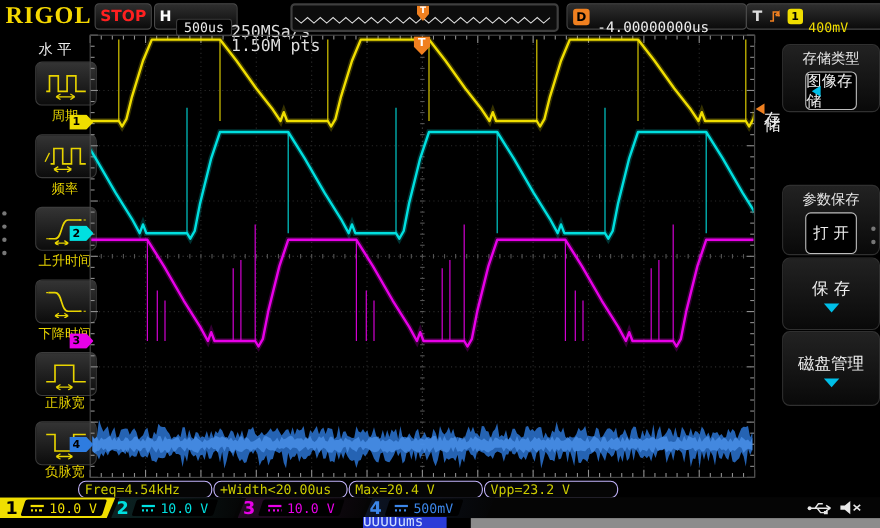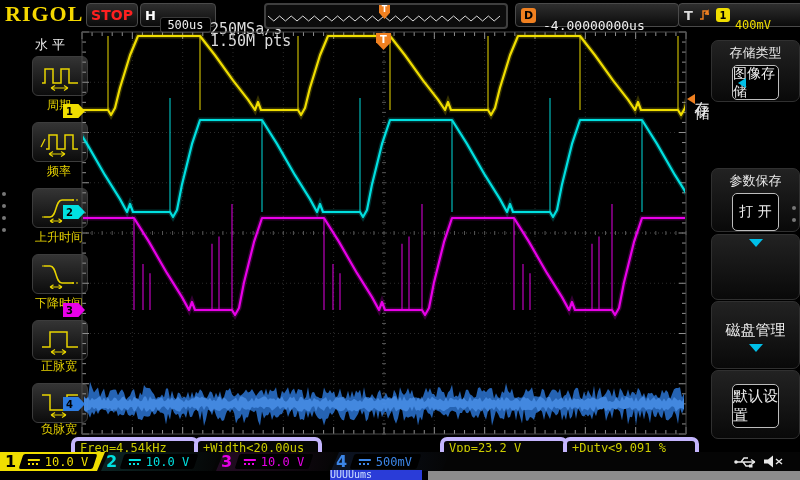--- a/index.html
+++ b/index.html
@@ -59,21 +59,21 @@
   .rm-btn{position:relative;margin:3px 20px;height:33px;background:#000;border:1px solid #bdbdbd;
           border-radius:5px;color:#eee;font-size:14px;display:flex;align-items:center;justify-content:center;}
   .cyan-left{position:absolute;left:5px;top:50%;margin-top:-5px;width:0;height:0;
              border-top:5px solid transparent;border-bottom:5px solid transparent;
              border-right:8px solid #00bfe8;}
   .cyan-down{width:0;height:0;border-left:7px solid transparent;border-right:7px solid transparent;
              border-top:8px solid #00bfe8;margin:4px auto 0;}
   .rm-big{color:#eee;font-size:15px;text-align:center;}
 
   
-  .meas{top:437px;height:14px;background:#050505;border:4px solid #c4b5fd;border-radius:7px;
+  .meas{top:437px;height:14px;background:#050505;border:1px solid #c4b5fd;border-radius:7px;
         color:#cccc00;font-size:12px;font-family:"DejaVu Sans Mono",monospace;
         display:flex;align-items:center;padding:0 5px;white-space:nowrap;overflow:hidden;}
 
   
   .chbar{left:0;top:452px;width:800px;height:19px;background:#050505;}
   .ch-cell{position:absolute;top:0;height:19px;display:flex;align-items:center;gap:5px;padding-left:5px;}
   .ch-num{font-size:16px;font-weight:bold;line-height:19px;}
   .ch-box{height:15px;display:flex;align-items:center;gap:5px;background:#000;
           padding:0 7px;transform:skewX(-18deg);border-radius:2px;}
   .ch-box>*{transform:skewX(18deg);}
@@ -83,22 +83,22 @@
               background:repeating-linear-gradient(90deg,currentColor 0 2px,transparent 2px 4px);}
   .ch-scale{font-size:12px;font-family:"DejaVu Sans Mono",monospace;}
   .cell1{left:0;width:100px;background:#f0de00;clip-path:polygon(0 0,100% 0,calc(100% - 8px) 100%,0 100%);}
   .cell2{left:101px;width:114px;background:linear-gradient(100deg,#0c2424,#050505);
          clip-path:polygon(8px 0,100% 0,calc(100% - 8px) 100%,0 100%);}
   .cell3{left:216px;width:114px;background:linear-gradient(100deg,#240c24,#050505);
          clip-path:polygon(8px 0,100% 0,calc(100% - 8px) 100%,0 100%);}
   .cell4{left:331px;width:114px;background:linear-gradient(100deg,#0c1424,#050505);
          clip-path:polygon(8px 0,100% 0,calc(100% - 8px) 100%,0 100%);}
   .strip-gray{left:428px;top:471px;width:372px;height:9px;background:#8c8c8c;}
-  .strip-glitch{left:330px;top:470px;width:92px;height:10px;background:#2a3cd8;color:#cfe0ff;
-                font-size:10px;line-height:10px;overflow:hidden;font-family:"DejaVu Sans Mono",monospace;}
+  .strip-glitch{left:330px;top:470px;width:76px;height:10px;background:#2a3cd8;color:#cfe0ff;
+                font-size:13px;line-height:10px;overflow:hidden;font-family:"DejaVu Sans Mono",monospace;}
 </style>
 </head>
 <body>
 
 <div class="screen">
 
   <div class="abs logo">RIGOL</div>
 
   <div class="abs tb-box stop-btn">
     <span>STOP</span>
@@ -636,48 +636,44 @@
 
 
   <div class="abs rm-card" style="top:168px;height:62px">
     <div class="rm-head">参数保存</div>
     <div class="rm-btn" style="height:36px">
       <span>打 开</span>
     </div>
   </div>
 
   <div class="abs rm-card" style="top:234px;height:64px">
+    <div class="rm-big" style="margin-top:18px">保 存</div>
     <div class="cyan-down"></div>
   </div>
 
   <div class="abs rm-card" style="top:301px;height:66px">
     <div class="rm-big" style="margin-top:19px">磁盘管理</div>
     <div class="cyan-down"></div>
   </div>
 
-  <div class="abs rm-card" style="top:370px;height:67px">
-    <div class="rm-btn" style="margin-top:13px;height:42px;font-size:15px">
-      <span>默认设置</span>
-    </div>
-  </div>
 
   <div class="abs pg-dot" style="left:792px;top:206px"></div>
   <div class="abs pg-dot" style="left:792px;top:218px"></div>
 
   <div class="abs meas" style="left:71px;width:110px">
       <span>Freq=4.54kHz</span>
     </div>
   <div class="abs meas" style="left:194px;width:110px">
       <span>+Width&lt;20.00us</span>
     </div>
+  <div class="abs meas" style="left:317px;width:110px">
+      <span>Max=20.4 V</span>
+    </div>
   <div class="abs meas" style="left:440px;width:110px">
       <span>Vpp=23.2 V</span>
-    </div>
-  <div class="abs meas" style="left:563px;width:118px">
-      <span>+Duty&lt;9.091 %</span>
     </div>
 
   <div class="abs chbar">
     <div class="ch-cell cell1">
       <span class="ch-num" style="color:#000">1</span>
       <span class="ch-box" style="color:#f0de00">
         <span class="coup"></span>
         <span class="ch-scale">10.0 V</span>
       </span>
     </div>

